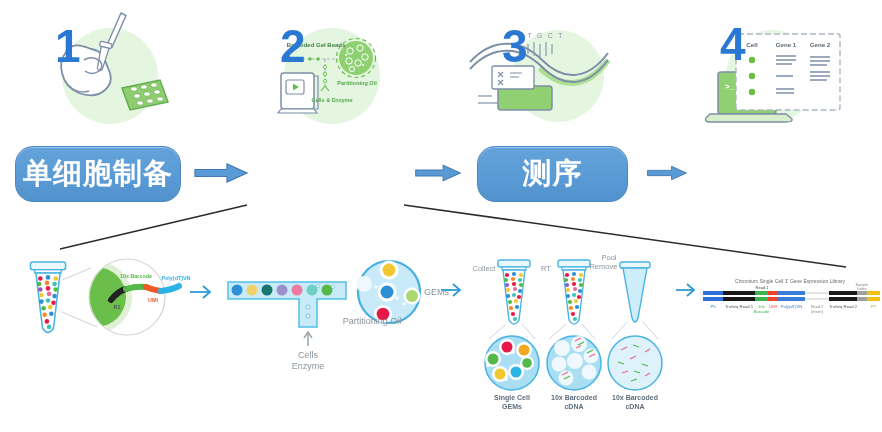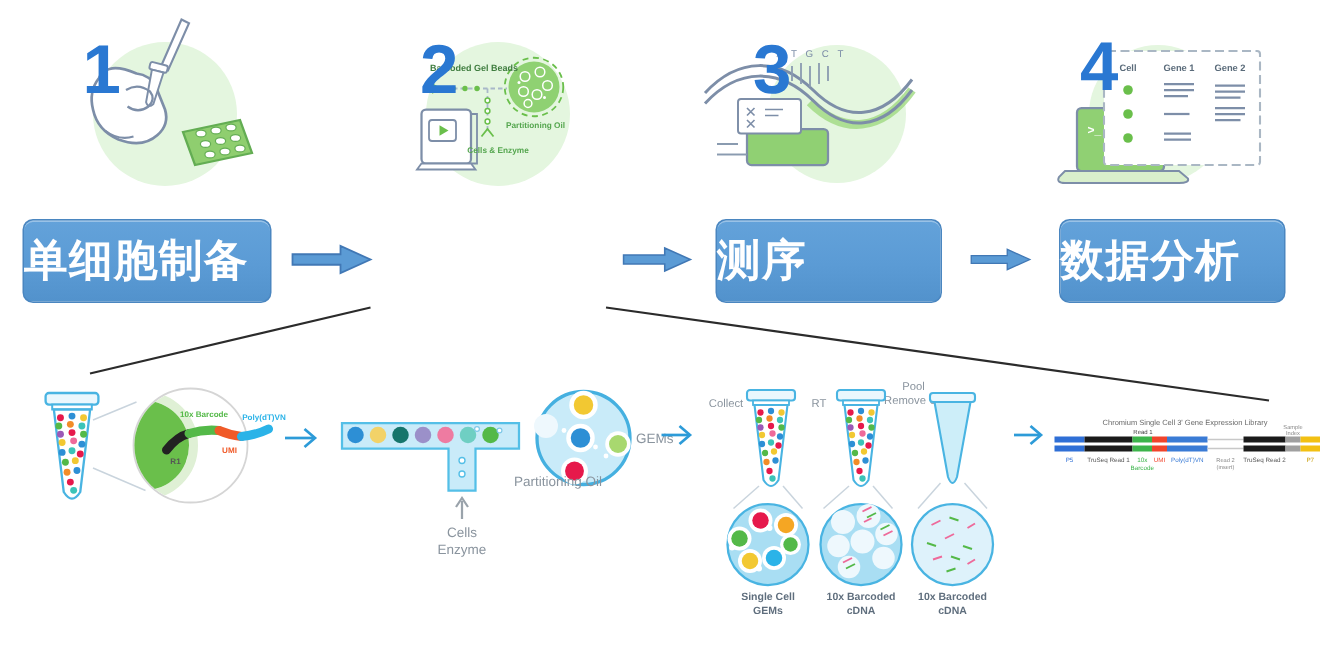--- a/index.html
+++ b/index.html
@@ -1,23 +1,23 @@
 <!DOCTYPE html>
 <html><head>
 <meta charset="utf-8">
 <style>
   html,body{margin:0;padding:0;background:#fff;}
   .page{position:relative;width:882px;height:432px;background:#fff;overflow:hidden;
         font-family:"Liberation Sans",sans-serif;}
   .steps-row{position:absolute;top:0;left:0;width:882px;height:140px;display:flex;}
   .step-cell{width:220px;height:140px;}
-  .flow-box{position:absolute;top:146px;height:54px;border-radius:7px;
+  .flow-box{position:absolute;top:146px;height:54px;border-radius:18px;
             background:linear-gradient(180deg,#63a2da 0%,#5b9bd5 55%,#5292cc 100%);
             border:1px solid #4a86c0;box-shadow:inset 0 1px 0 rgba(255,255,255,.35);
-            display:flex;align-items:center;
+            display:flex;align-items:center;justify-content:center;
             color:#fff;font-size:29px;font-weight:bold;letter-spacing:1px;}
   .flow-arrow{position:absolute;top:162px;height:22px;}
   .b1{left:15px;width:164px;} .b2{left:255px;width:148px;}
   .b3{left:477px;width:149px;font-family:Liberation Serif, serif;} .b4{left:706px;width:149px;}
   .a1{left:192px;width:58px;} .a2{left:414px;width:48px;} .a3{left:646px;width:42px;}
   svg text{font-family:"Liberation Sans",sans-serif;}
   .overlay{position:absolute;left:0;top:0;pointer-events:none;}
   .detail-svg{position:absolute;left:0;top:240px;}
 </style>
 </head>
@@ -196,23 +196,20 @@
   </svg>
   <svg class="flow-arrow a2" viewBox="0 0 56 22">
     <path d="M2 7.5 H34 V2 L54 11 L34 20 V14.5 H2 Z" fill="#5b9bd5" stroke="#4178b5" stroke-width="1.2"></path>
   </svg>
   <div class="flow-box b3">
     <span>测序</span>
   </div>
   <svg class="flow-arrow a3" viewBox="0 0 56 22">
     <path d="M2 7.5 H34 V2 L54 11 L34 20 V14.5 H2 Z" fill="#5b9bd5" stroke="#4178b5" stroke-width="1.2"></path>
   </svg>
-  <div class="flow-box b4">
-    <span>数据分析</span>
-  </div>
 
   <svg class="overlay" width="882" height="432" viewBox="0 0 882 432">
     <line x1="247" y1="205" x2="60" y2="249" stroke="#2b2b2b" stroke-width="1.5"></line>
     <line x1="404" y1="205" x2="846" y2="267" stroke="#2b2b2b" stroke-width="1.5"></line>
   </svg>
 
   <svg class="detail-svg" width="882" height="192" viewBox="0 0 882 192">
     <defs>
       <g id="dotted-tube">
         <rect x="-16" y="0" width="32" height="7" rx="2" fill="#eaf7fd" stroke="#49b4e2" stroke-width="1.4"></rect>

